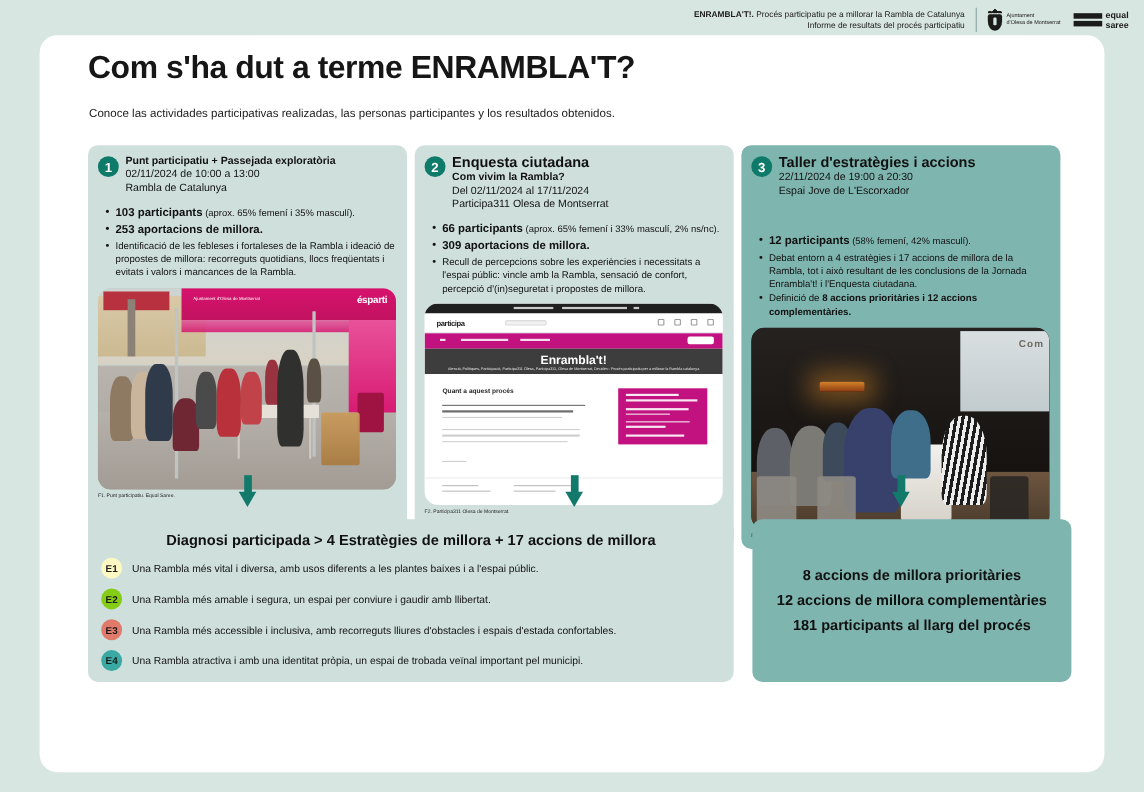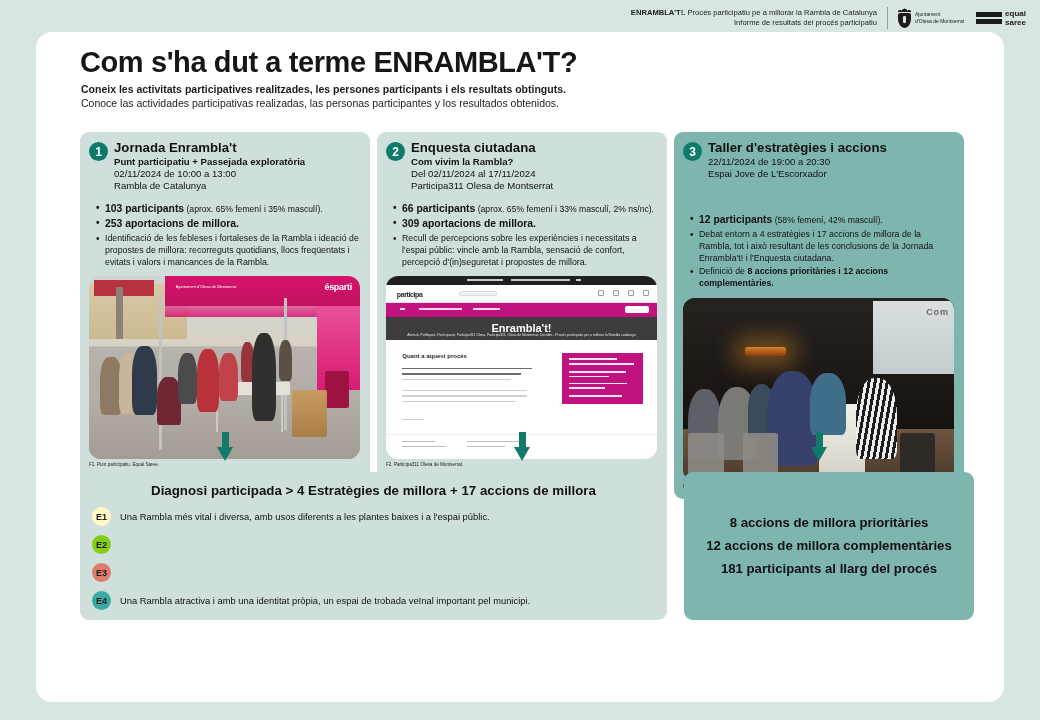--- a/index.html
+++ b/index.html
@@ -325,30 +325,28 @@
         <div>equal</div>
         <div>saree</div>
       </div>
     </div>
   </div>
 </div>
 
 <div class="sheet">
 
   <h1 class="page-title">Com s'ha dut a terme ENRAMBLA'T?</h1>
-  <div class="subtitle-ca">Coneix les activitats participatives realitzades, les persones participants i els resultats obtinguts.</div>
   <div class="subtitle-es">Conoce las actividades participativas realizadas, las personas participantes y los resultados obtenidos.</div>
 
   <div class="cards">
 
     <div class="card pale">
       <div class="card-head">
         <div class="badge-num">1</div>
         <div class="card-heads">
-          <div class="card-title">Jornada Enrambla't</div>
           <div class="card-sub">Punt participatiu + Passejada exploratòria</div>
           <div class="card-line">02/11/2024 de 10:00 a 13:00</div>
           <div class="card-line">Rambla de Catalunya</div>
         </div>
       </div>
       <ul class="bullets">
         <li class="big"><span>103  participants</span><span class="nrm"> (aprox. 65% femení i 35% masculí).</span></li>
         <li class="big"><span>253 aportacions de millora.</span></li>
         <li>Identificació de les febleses i fortaleses de la Rambla i ideació de propostes de millora: recorreguts quotidians, llocs freqüentats i evitats i valors i mancances de la Rambla.</li>
       </ul>
@@ -509,23 +507,25 @@
 
     <div class="panel-diagnosi">
       <div class="panel-title">Diagnosi participada &gt; 4 Estratègies de millora + 17 accions de millora</div>
 
       <div class="strategy">
         <div class="sbadge" style="background: #fef9c3;">E1</div>
         <div class="stext">Una Rambla més vital i diversa, amb usos diferents a les plantes baixes i a l'espai públic.</div>
       </div>
       <div class="strategy">
         <div class="sbadge" style="background: #84cc16;">E2</div>
+        <div class="stext">Una Rambla més amable i segura, un espai per conviure i gaudir amb llibertat.</div>
       </div>
       <div class="strategy">
         <div class="sbadge" style="background: rgb(224, 122, 106);">E3</div>
+        <div class="stext">Una Rambla més accessible i inclusiva, amb recorreguts lliures d'obstacles i espais d'estada confortables.</div>
       </div>
       <div class="strategy">
         <div class="sbadge" style="background: rgb(58, 169, 164);">E4</div>
         <div class="stext">Una Rambla atractiva i amb una identitat pròpia, un espai de trobada veïnal important pel municipi.</div>
       </div>
     </div>
 
     <div class="panel-summary">
       <div class="sum-line">8 accions de millora  prioritàries</div>
       <div class="sum-line">12 accions de millora complementàries</div>

